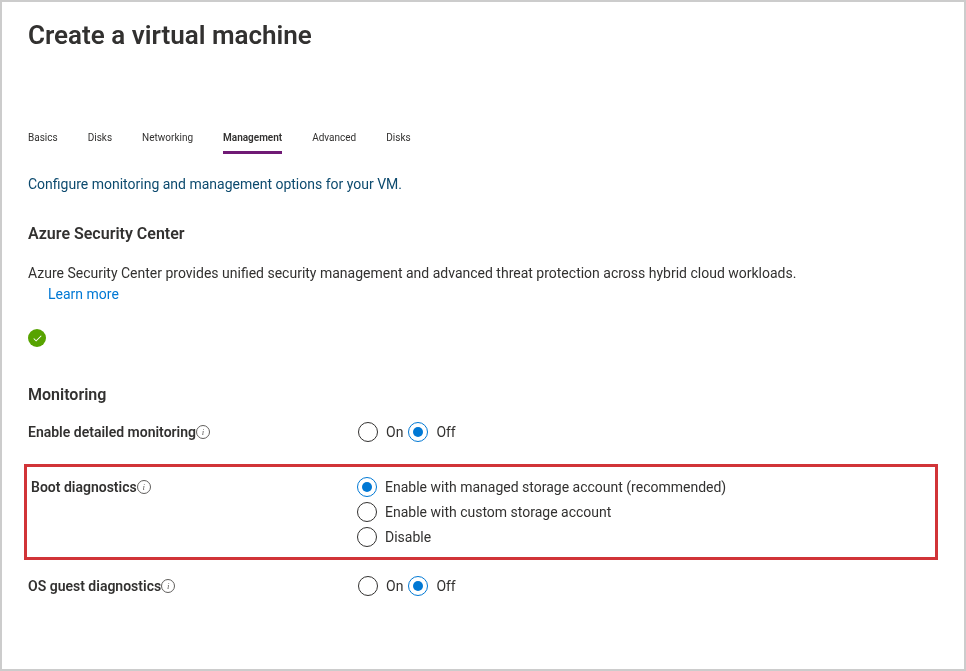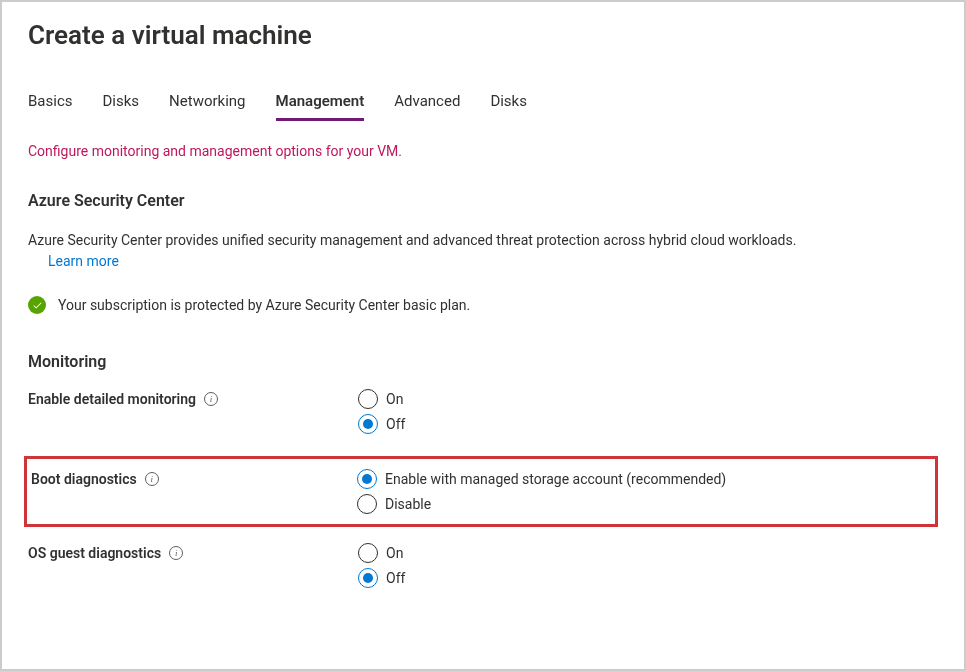--- a/index.html
+++ b/index.html
@@ -23,34 +23,35 @@
       color: #323130;
       margin-bottom: 42px;
     }
     .tabs {
       display: flex;
       gap: 30px;
       border-bottom: none;
       margin-bottom: 22px;
     }
     .tab {
-      font-size: 15px;
+      font-size: 10px;
       color: #323130;
       padding-bottom: 8px;
       cursor: pointer;
       border-bottom: 3px solid transparent;
+      margin-top: 40px;
     }
     .tab.active {
       font-weight: 600;
       border-bottom: 3px solid #701a75;
       color: #323130;
     }
     .description {
       font-size: 14px;
-      color: #be185d;
+      color: #0c4a6e;
       margin-bottom: 32px;
     }
     .section-heading {
       font-size: 16px;
       font-weight: 600;
       color: #323130;
       margin-bottom: 20px;
     }
     .section-text {
       font-size: 14px;
@@ -98,21 +99,20 @@
     }
     .form-row {
       display: flex;
       align-items: flex-start;
       margin-bottom: 22px;
     }
     .form-label-wrap {
       width: 330px;
       display: flex;
       align-items: center;
-      gap: 8px;
       padding-top: 2px;
     }
     .form-label {
       font-size: 14px;
       font-weight: 600;
       color: #323130;
     }
     .info-icon {
       width: 14px;
       height: 14px;
@@ -126,21 +126,21 @@
       font-style: italic;
       font-family: Georgia, serif;
       cursor: pointer;
     }
     .radio-group {
       display: flex;
       flex-direction: column;
       gap: 5px;
     }
     .radio-group.horizontal {
-      flex-direction: column;
+      flex-direction: row;
     }
     .radio-option {
       display: flex;
       align-items: center;
       gap: 8px;
       cursor: pointer;
     }
     .radio-circle {
       width: 20px;
       height: 20px;
@@ -200,21 +200,20 @@
   <br>
   <a href="#" class="learn-more">Learn more</a>
 </div>
 
 <div class="status-row">
   <span class="check-icon">
     <svg viewBox="0 0 16 16">
         <path d="M6 10.5L3 7.5l-1 1L6 12.5l8-8-1-1z" fill="#ffffff"></path>
       </svg>
   </span>
-  <span class="status-text">Your subscription is protected by Azure Security Center basic plan.</span>
 </div>
 
 <div class="monitoring-heading">Monitoring</div>
 
 <div class="form-row">
   <div class="form-label-wrap">
     <span class="form-label">Enable detailed monitoring</span>
     <span class="info-icon">i</span>
   </div>
   <div class="radio-group horizontal">
@@ -235,20 +234,24 @@
       <span class="form-label">Boot diagnostics</span>
       <span class="info-icon">i</span>
     </div>
     <div class="radio-group">
       <div class="radio-option">
         <span class="radio-circle selected"></span>
         <span class="radio-label">Enable with managed storage account (recommended)</span>
       </div>
       <div class="radio-option">
         <span class="radio-circle"></span>
+        <span class="radio-label">Enable with custom storage account</span>
+      </div>
+      <div class="radio-option">
+        <span class="radio-circle"></span>
         <span class="radio-label">Disable</span>
       </div>
     </div>
   </div>
 </div>
 
 <div class="form-row">
   <div class="form-label-wrap">
     <span class="form-label">OS guest diagnostics</span>
     <span class="info-icon">i</span>

